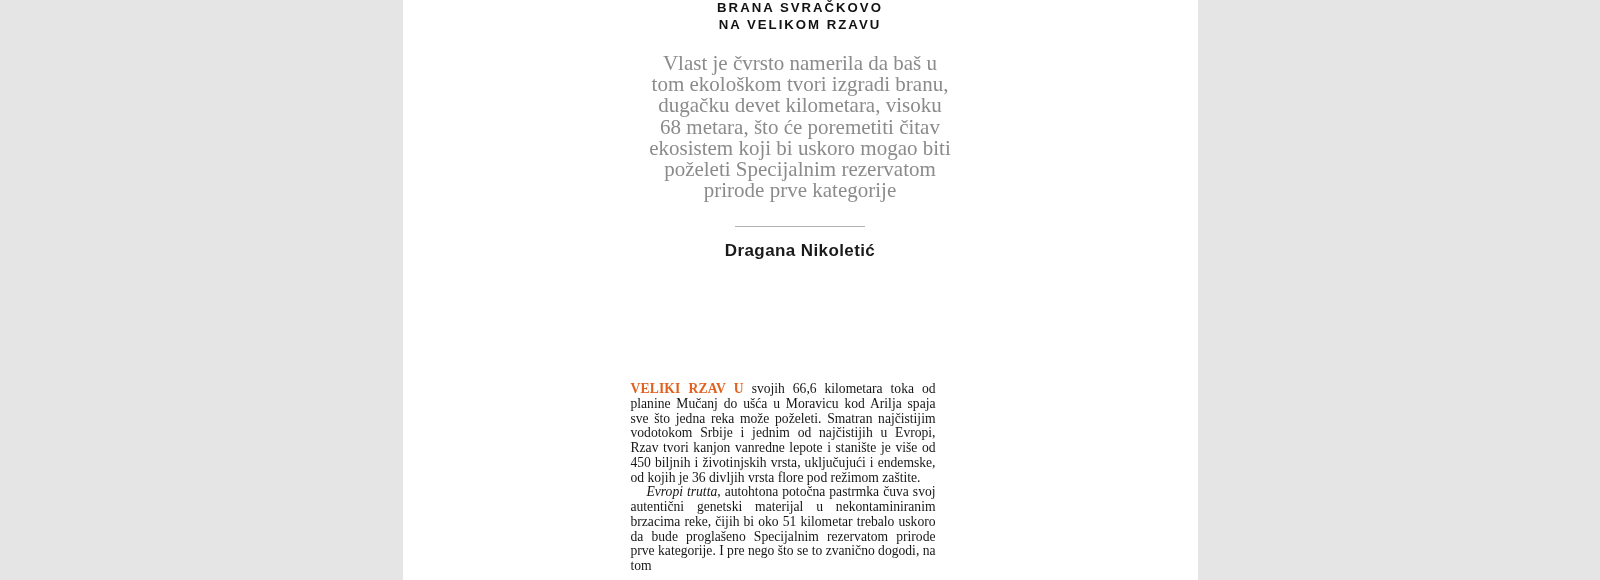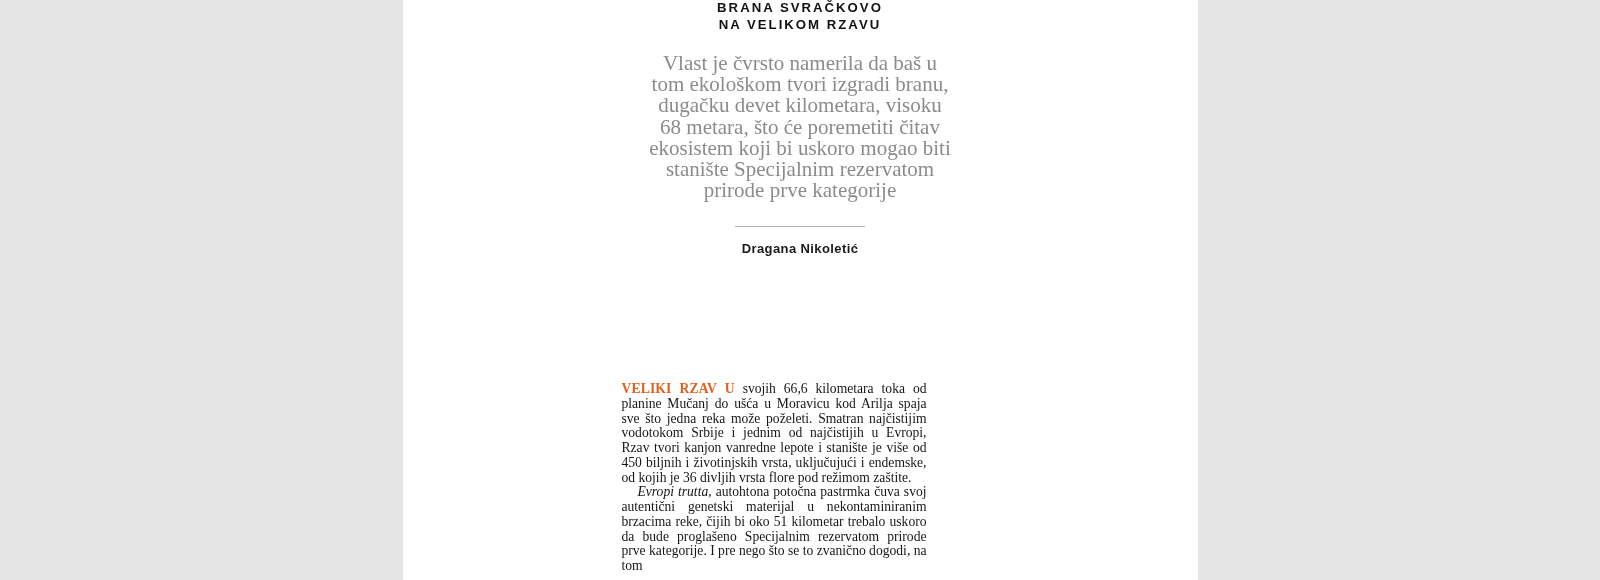--- a/index.html
+++ b/index.html
@@ -81,30 +81,30 @@
   .byline-rule {
     width: 130px;
     height: 1px;
     background: #b4b4b4;
     margin: 25px auto 0 auto;
   }
   .byline {
     text-align: center;
     font-family: "Liberation Sans", "DejaVu Sans", sans-serif;
     font-weight: 700;
-    font-size: 13px;
+    font-size: 17px;
     letter-spacing: 0.4px;
     color: #1a1a1a;
     margin-top: 14px;
   }
 
   
   .body-column {
     position: absolute;
-    left: 219px;
+    left: 228px;
     top: 382px;
     width: 305px;
   }
   .body-par {
     font-family: "Liberation Serif", "DejaVu Serif", serif;
     font-size: 13.6px;
     line-height: 14.75px;
     color: #161616;
     text-align: justify;
     margin: 0;
@@ -134,21 +134,21 @@
         <span class="kicker-line">NA VELIKOM RZAVU</span>
       </div>
 
 
       <div class="standfirst">
         <span class="standfirst-line">Vlast je čvrsto namerila da baš u</span>
         <span class="standfirst-line">tom ekološkom tvori izgradi branu,</span>
         <span class="standfirst-line">dugačku devet kilometara, visoku</span>
         <span class="standfirst-line">68 metara, što će poremetiti čitav</span>
         <span class="standfirst-line">ekosistem koji bi uskoro mogao biti</span>
-        <span class="standfirst-line">stanište Specijalnim rezervatom</span>
+        <span class="standfirst-line">poželeti Specijalnim rezervatom</span>
         <span class="standfirst-line">prirode prve kategorije</span>
       </div>
 
       <div class="byline-rule"></div>
 
       <div class="byline">Dragana Nikoletić</div>
 
     </div>
 
     <div class="body-column">

